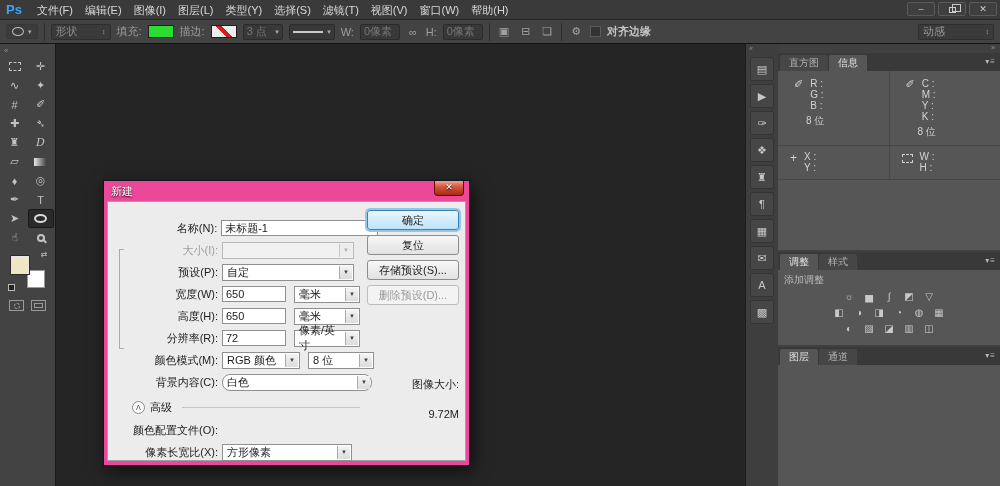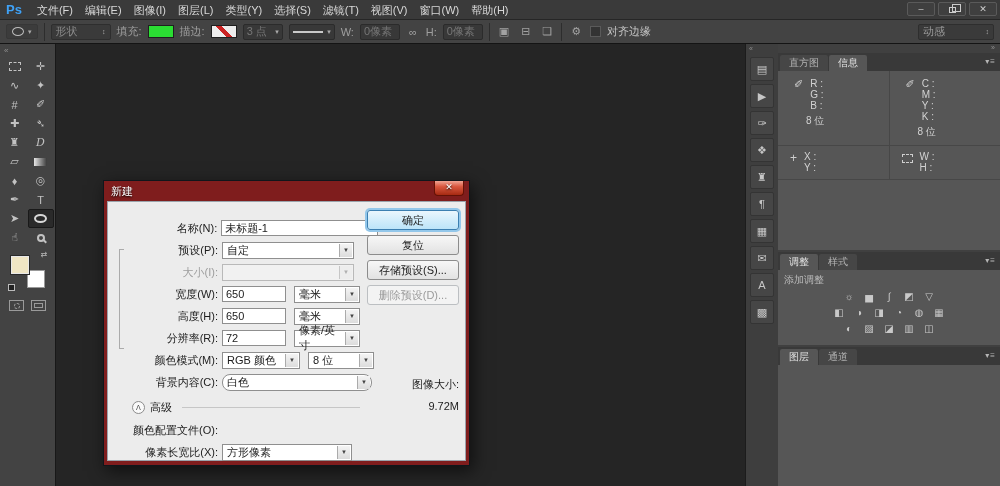--- a/index.html
+++ b/index.html
@@ -31,21 +31,21 @@
   .swatch { width:26px; height:13px; border:1px solid #1f1f1f; }
   .fill-swatch { background:#2bdd33; }
   .stroke-swatch { background:linear-gradient(45deg,#ededed 42%,#cc2222 42%,#cc2222 58%,#ededed 58%); }
   .dim-field { height:16px; background:#383838; border:1px solid #2b2b2b; color:#767676;
                display:flex; align-items:center; justify-content:space-between; padding:0 3px; border-radius:2px; }
   .stroke-style { width:46px; }
   .stroke-line { flex:1; height:2px; background:#c9c9c9; margin-right:4px; }
   .whf { width:40px; }
   .ob-icon { font-size:11px; color:#a2a2a2; padding:0 3px; }
   .cb { width:11px; height:11px; background:#333333; border:1px solid #5a5a5a; }
-  .cb-label { color:#c4c4c4; }
+  .cb-label { color:#c4c4c4;font-weight:bold; }
   .ws-combo { margin-left:auto; width:76px; color:#9a9a9a; }
 
   
   #tools { position:absolute; left:0; top:44px; bottom:0; width:56px; background:#434343;
            border-right:1px solid #181818; }
   .tools-head { height:13px; color:#8f8f8f; font-size:8px; padding:2px 0 0 4px; }
   .tool-grid { display:grid; grid-template-columns:26px 26px; justify-content:center; }
   .t { height:19px; display:flex; align-items:center; justify-content:center; color:#c2c2c2; font-size:11px; }
   .t.sel { background:#2a2a2a; border:1px solid #191919; border-radius:2px; }
   .marq { width:12px; height:9px; border:1px dashed #c2c2c2; }
@@ -100,21 +100,21 @@
   .cross { font-size:12px; color:#cfcfcf; }
   .whbox { width:11px; height:9px; border:1px dashed #cfcfcf; margin-top:3px; }
   .info-rest { flex:1; }
   .adj-content { height:75px; padding:3px 6px; }
   .add-adj { font-size:10px; color:#b9b9b9; }
   .ai-row { display:flex; gap:4px; justify-content:center; margin-top:3px; }
   .ai { width:16px; height:13px; display:flex; align-items:center; justify-content:center; color:#c9c9c9; font-size:10px; }
   .layers-content { height:125px; }
 
   
-  #dialog { position:absolute; left:103px; top:180px; width:367px; height:286px; background:#7f1d1d;
+  #dialog { position:absolute; left:103px; top:180px; width:367px; height:286px; background:#ec4899;
             border:1px solid #10161b; box-shadow:3px 5px 16px rgba(0,0,0,0.6); padding:0 3px 3px; z-index:10; }
   .dlg-title { height:20px; display:flex; align-items:center; color:#ffffff; font-size:11px; padding-left:4px;
                position:relative; text-shadow:0 1px 2px #000000; }
   .dlg-close { position:absolute; top:0; right:2px; width:30px; height:15px;
                background:linear-gradient(#f0a494,#d9573f 40%,#a62a12); border:1px solid #641105; border-top:none;
                border-radius:0 0 4px 4px; color:#ffffff; text-align:center; font-size:9px; line-height:13px; font-weight:bold; }
   .dlg-body { position:relative; height:260px; background:#ececec; border:1px solid #9aa4ac;
               padding:16px 6px 0 8px; font-size:11px; color:#1c1c1c; }
   .dlg-fields { position:relative; width:262px; }
   .row { display:flex; align-items:center; height:20px; margin-bottom:2px; }
@@ -135,21 +135,21 @@
                 color:#444444; font-size:7px; line-height:11px; text-align:center; margin:0 5px 0 16px; }
   .adv-line { width:178px; border-top:1px solid #c6c6c6; margin-left:10px; }
   .bracket { position:absolute; left:3px; top:31px; width:5px; height:100px;
              border-left:1px solid #ababab; border-top:1px solid #ababab; border-bottom:1px solid #ababab; }
   .dlg-right { position:absolute; top:8px; right:6px; width:92px; }
   .btn { width:100%; height:20px; margin-bottom:5px; background:linear-gradient(#f7f7f7,#e2e2e2);
          border:1px solid #8c8c8c; border-radius:3px; font-size:11px; color:#1c1c1c; text-align:center; line-height:18px; }
   .btn.ok { background:linear-gradient(#eaf6fd,#bce4f9); border-color:#3c7fb1; box-shadow:0 0 0 2px #93c7ea; }
   .btn.dis { background:#f3f3f3; border-color:#bcbfc2; color:#9a9a9a; }
   .imgsize { margin-top:72px; text-align:right; font-size:11px; color:#1c1c1c; }
-  .imgsize .val { margin-top:8px; }
+  .imgsize .val { margin-top:16px; }
 </style>
 </head>
 <body>
 
 <div id="menubar">
   <span class="logo">Ps</span>
   <span class="mi">文件(F)</span>
   <span class="mi">编辑(E)</span>
   <span class="mi">图像(I)</span>
   <span class="mi">图层(L)</span>
@@ -379,30 +379,30 @@
     <div class="dlg-close">✕</div>
   </div>
   <div class="dlg-body">
     <div class="dlg-fields">
       <div class="bracket"></div>
       <div class="row">
         <span class="lbl">名称(N):</span>
         <input class="inp w158" readonly="" value="未标题-1" style="">
       </div>
       <div class="row">
+        <span class="lbl dis">大小(I):</span>
+        <div class="combo dis cw132">
+          <span></span>
+            <span class="arr">▼</span>
+        </div>
+      </div>
+      <div class="row">
         <span class="lbl">预设(P):</span>
         <div class="combo cw132">
           <span>自定</span>
-            <span class="arr">▼</span>
-        </div>
-      </div>
-      <div class="row">
-        <span class="lbl dis">大小(I):</span>
-        <div class="combo dis cw132">
-          <span></span>
             <span class="arr">▼</span>
         </div>
       </div>
       <div class="row">
         <span class="lbl">宽度(W):</span>
         <input class="inp w64" readonly="" value="650" style="">
         <div class="combo cw66">
           <span>毫米</span>
             <span class="arr">▼</span>
         </div>

